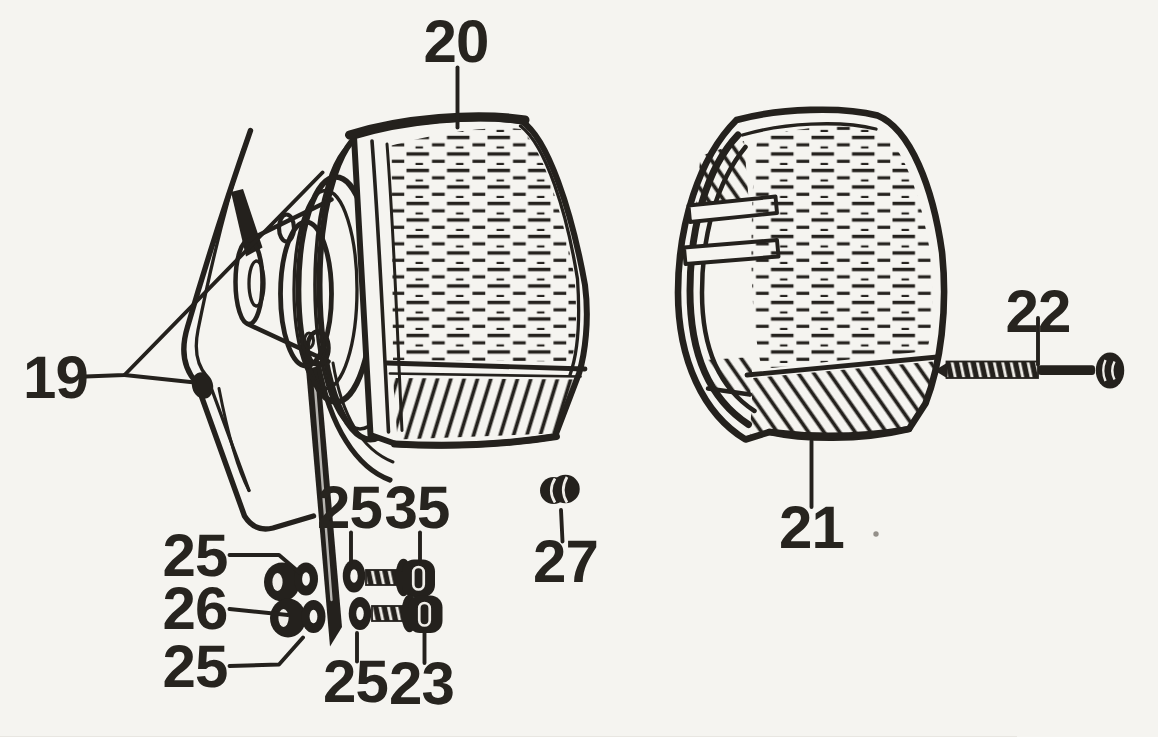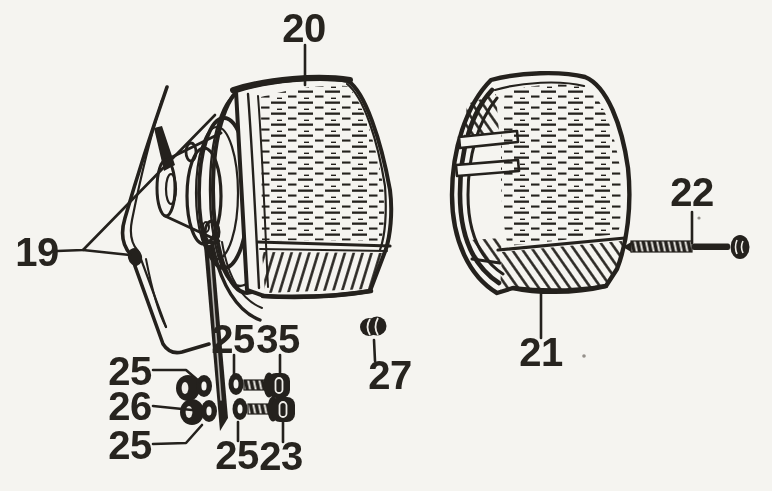--- a/index.html
+++ b/index.html
@@ -161,22 +161,22 @@
         <polyline points="153,444 186,443 202,425"></polyline>
         <polyline points="238,441 238,422"></polyline>
         <polyline points="153,406 192,410"></polyline>
         <polyline points="375,361 374,340"></polyline>
       </g>
   </svg>
 
 <div class="callout" style="left: 37px; top: 252px; text-align: right;">19</div>
     <div class="callout" style="left: 304px; top: 28px;">20</div>
     <div class="callout" style="left: 541px; top: 352px;">21</div>
-    <div class="callout" style="left: 692px; top: 192px;">22</div>
+    <div class="callout" style="left: 692px; top: 208px;">22</div>
     <div class="callout" style="left: 281px; top: 456px;">23</div>
     <div class="callout" style="left: 278px; top: 339px;">35</div>
     <div class="callout" style="left: 233px; top: 339px;">25</div>
     <div class="callout" style="left: 130px; top: 371px;">25</div>
     <div class="callout" style="left: 130px; top: 445px;">25</div>
     <div class="callout" style="left: 237px; top: 455px;">25</div>
     <div class="callout" style="left: 130px; top: 406px;">26</div>
-    <div class="callout" style="left: 377px; top: 375px; margin-left: 13px;">27</div>
+    <div class="callout" style="left: 377px; top: 375px;">27</div>
   </div>
 
 </body></html>

